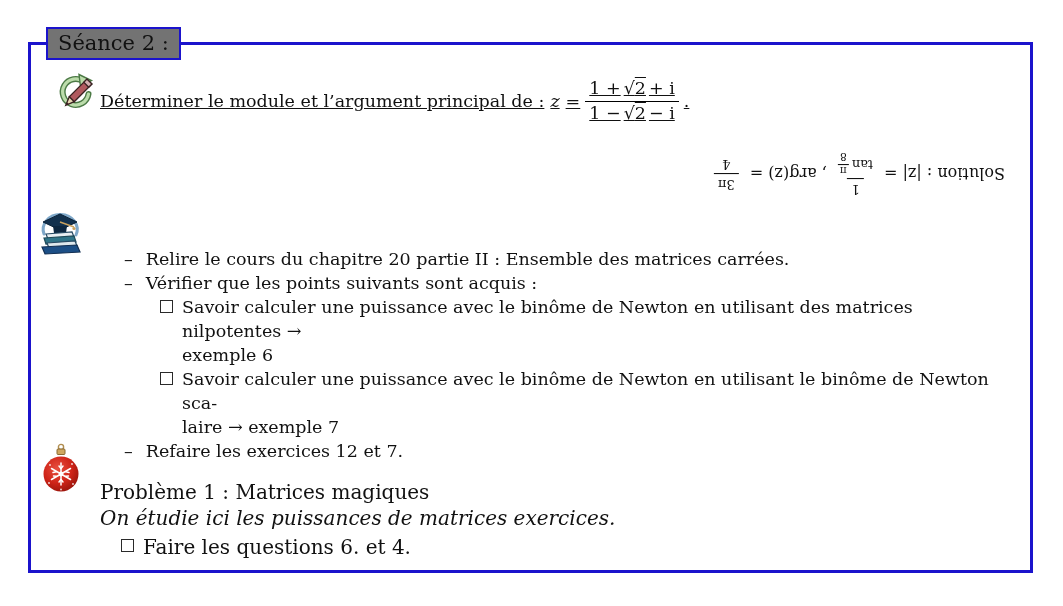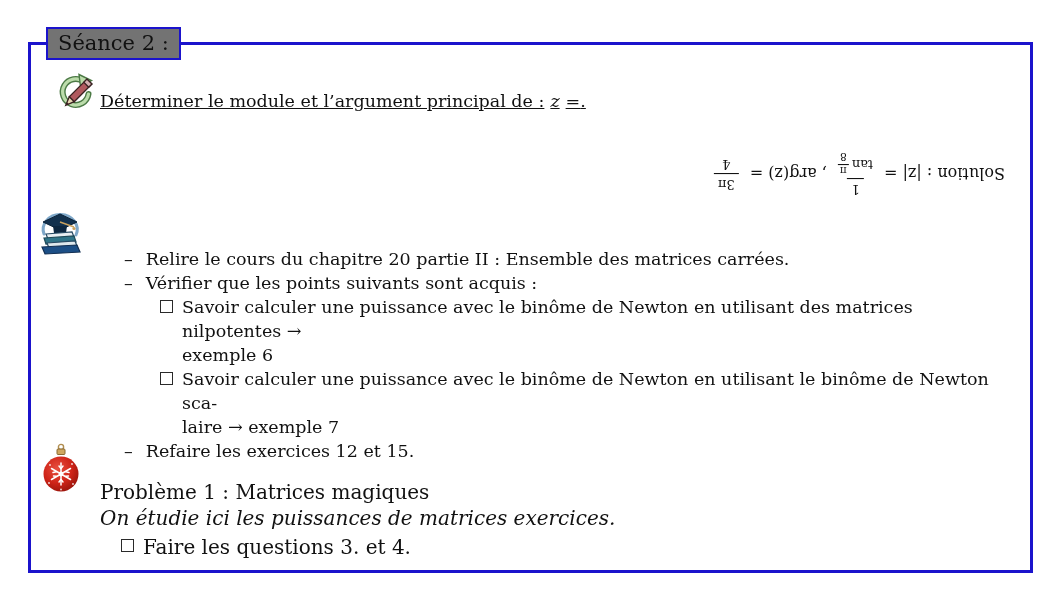--- a/index.html
+++ b/index.html
@@ -92,20 +92,28 @@
       <polygon points="18.5,28 25.5,28 22,36.5" fill="#ead9b5" stroke="#3a2323" stroke-width="1.3"></polygon>
       <polygon points="20.7,33.4 23.3,33.4 22,36.5" fill="#3a2323"></polygon>
     </g>
   </svg>
 </div>
 
 <div class="exercise-line">
   <span>Déterminer le module et l’argument principal de :</span>
   <span class="mi gap">z</span>
   <span class="gap">=</span>
+  <span class="frac">
+    <span class="num">
+      <span>1 +</span><span class="sq">√<span class="rad">2</span></span><span>+ i</span>
+    </span>
+    <span class="den">
+      <span>1 −</span><span class="sq">√<span class="rad">2</span></span><span>− i</span>
+    </span>
+  </span>
   <span>.</span>
 </div>
 
 <div class="solution">
   <span>Solution : |z| =</span>
   <span class="frac">
     <span class="num">1</span>
     <span class="den den-row">
       <span>tan</span>
       <span class="minifrac">
@@ -149,21 +157,21 @@
     <span class="cb-text">Savoir calculer une puissance avec le binôme de Newton en utilisant des matrices nilpotentes →
 exemple 6</span>
   </div>
   <div class="cb-row">
     <span class="checkbox"></span>
     <span class="cb-text">Savoir calculer une puissance avec le binôme de Newton en utilisant le binôme de Newton sca-
 laire → exemple 7</span>
   </div>
   <div class="hw-row">
     <span class="dash">–</span>
-    <span>Refaire les exercices 12 et 15.</span>
+    <span>Refaire les exercices 12 et 7.</span>
   </div>
 </div>
 
 <div class="ornament-icon-wrap">
   <svg width="42" height="56" viewBox="0 0 42 56">
     <defs>
       <radialGradient id="ballgrad" cx="40%" cy="35%" r="75%">
         <stop offset="0%" stop-color="#e85040"></stop>
         <stop offset="55%" stop-color="#cf2418"></stop>
         <stop offset="100%" stop-color="#8e1008"></stop>
@@ -194,15 +202,15 @@
       <circle cx="21" cy="46.5" r="0.9"></circle>
     </g>
   </svg>
 </div>
 
 <div class="problem-block">
   <div>Problème 1 : Matrices magiques</div>
   <div class="problem-subtitle">On étudie ici les puissances de matrices exercices.</div>
   <div class="problem-cb">
     <span class="checkbox"></span>
-    <span>Faire les questions 3. et 4.</span>
+    <span>Faire les questions 6. et 4.</span>
   </div>
 </div>
 
 </body></html>

